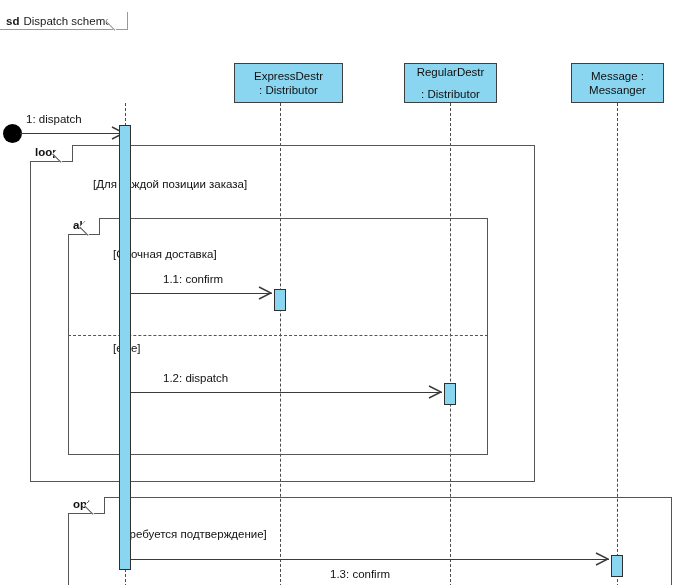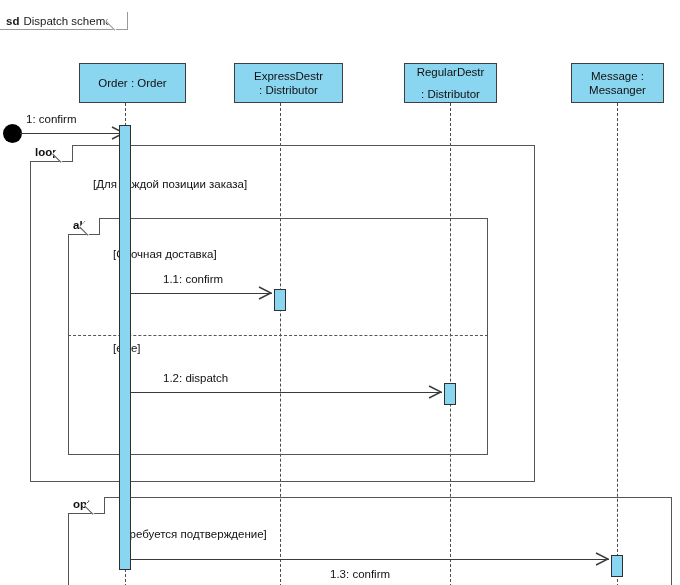--- a/index.html
+++ b/index.html
@@ -160,23 +160,20 @@
 <body>
 
 <div id="canvas">
 
   <div class="frame-tab" style="width:128px;">
     <span class="kw">sd</span>
     <span>Dispatch scheme</span>
     <span class="cut"></span>
   </div>
 
-  <div class="lifeline-box" style="left:79px; top:51px; width:107px; height:40px;">
-    <span>Order : Order</span>
-  </div>
 
   <div class="lifeline-box" style="left:234px; top:51px; width:109px; height:40px;">
     <span>ExpressDestr</span>
     <span>: Distributor</span>
   </div>
 
   <div class="lifeline-box" style="left:404px; top:51px; width:93px; height:40px;gap:8px;">
     <span>RegularDestr</span>
     <span>: Distributor</span>
   </div>
@@ -215,21 +212,21 @@
   </div>
   <div class="guard" style="left:120px; top:516px;">[Требуется подтверждение]</div>
 
   <div class="start-node" style="left:3px; top:112px;"></div>
   <div class="msg-line" style="left:20px; top:121px; width:105px;"></div>
   <div class="arrowhead" style="left:111px; top:114px;">
     <svg width="14" height="14" viewBox="0 0 14 14">
       <path d="M1 1 L13 7 L1 13" fill="none" stroke="#3a3a3a" stroke-width="1.4"></path>
     </svg>
   </div>
-  <div class="msg-label" style="left:26px; top:101px;">1: confirm</div>
+  <div class="msg-label" style="left:26px; top:101px;">1: dispatch</div>
 
   <div class="activation" style="left:119px; top:113px; width:12px; height:445px;"></div>
 
   <div class="msg-line" style="left:131px; top:281px; width:141px;"></div>
   <div class="arrowhead" style="left:258px; top:274px;">
     <svg width="14" height="14" viewBox="0 0 14 14">
       <path d="M1 1 L13 7 L1 13" fill="none" stroke="#3a3a3a" stroke-width="1.4"></path>
     </svg>
   </div>
   <div class="msg-label" style="left:163px; top:261px;">1.1: confirm</div>

